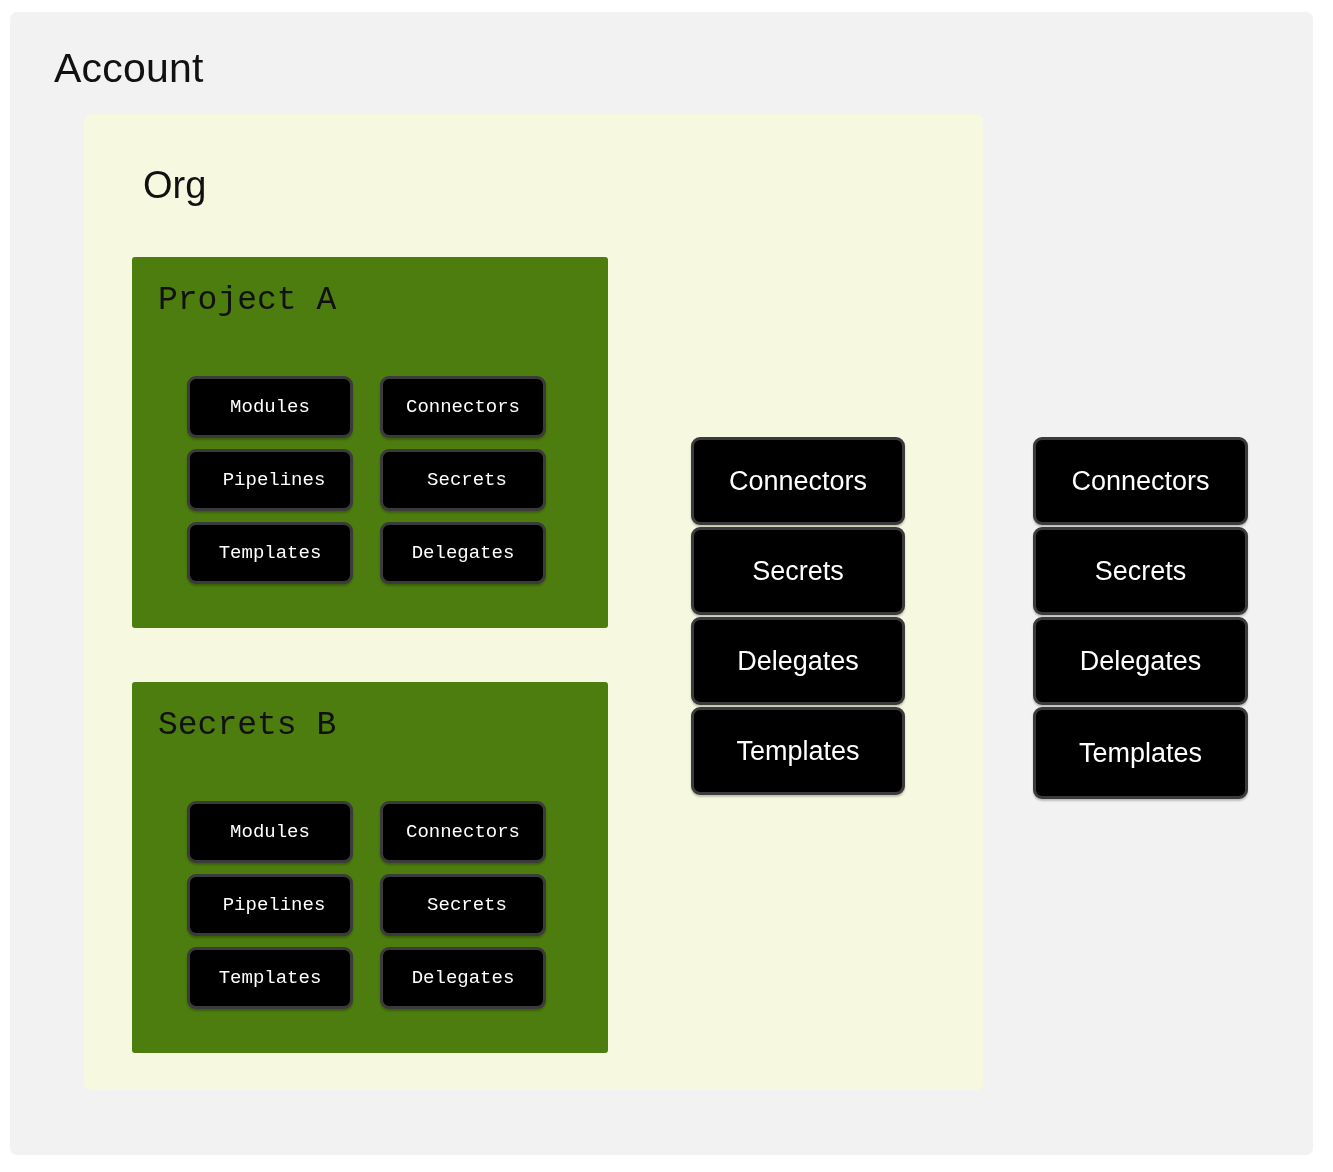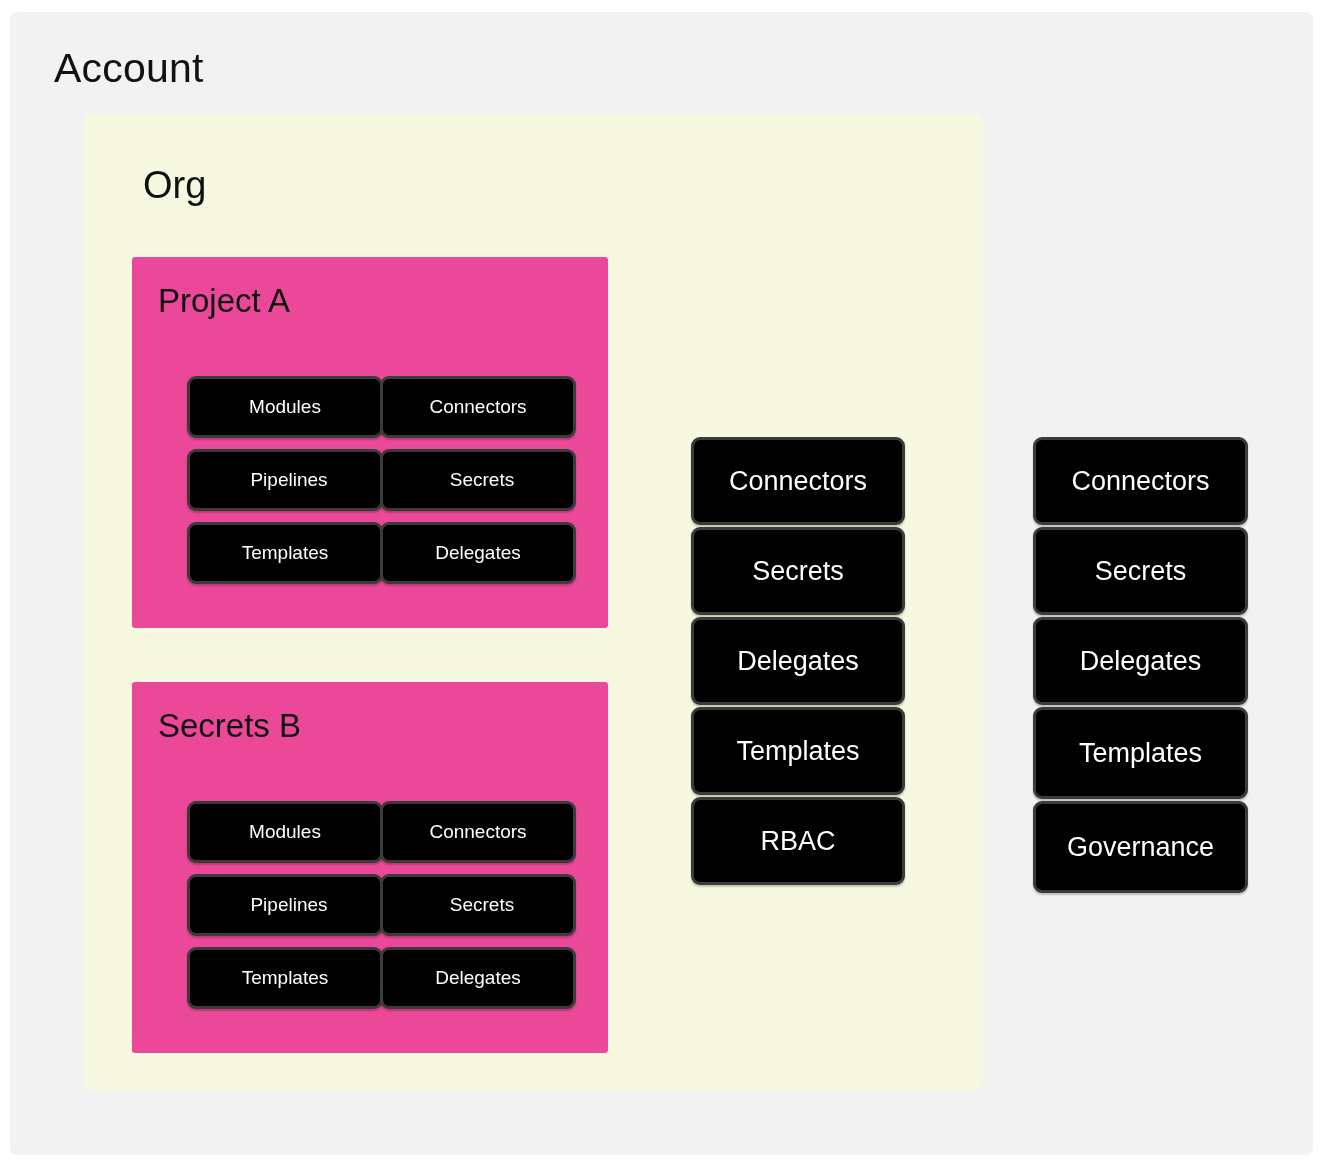--- a/index.html
+++ b/index.html
@@ -56,22 +56,23 @@
     font-size: 38px;
     line-height: 1;
     color: #111111;
     font-weight: 400;
     margin-left: 12px;
   }
 
   .project-container {
     position: absolute;
     width: 476px;
-    background: #ec4899;
+    background: #4d7c0f;
     border-radius: 3px;
+    font-family: Liberation Mono, monospace;
   }
   .project-a { left: 48px; top: 143px; height: 371px; }
   .project-b { left: 48px; top: 568px; height: 371px; }
 
   .project-title {
     position: absolute;
     left: 26px;
     top: 27px;
     font-size: 33px;
     line-height: 1;
@@ -88,21 +89,21 @@
     box-sizing: border-box;
     display: flex;
     align-items: center;
     justify-content: center;
     color: #ffffff;
     text-align: center;
     box-shadow: 0 2px 2px rgba(0,0,0,0.22);
   }
 
   .node.small {
-    width: 196px;
+    width: 166px;
     height: 62px;
     font-size: 19px;
   }
 
   .node.large {
     width: 214px;
     height: 88px;
     font-size: 27px;
   }
 
@@ -190,38 +191,32 @@
       </div>
       <div class="node large">
         <span>Secrets</span>
       </div>
       <div class="node large">
         <span>Delegates</span>
       </div>
       <div class="node large">
         <span>Templates</span>
       </div>
-      <div class="node large">
-        <span>RBAC</span>
-      </div>
     </div>
 
   </div>
 
   <div class="stack account-col" style="top:425px;">
     <div class="node large" style="width:215px;">
       <span>Connectors</span>
     </div>
     <div class="node large" style="width:215px;">
       <span>Secrets</span>
     </div>
     <div class="node large" style="width:215px;">
       <span>Delegates</span>
     </div>
     <div class="node large" style="width:215px;height:92px;">
       <span>Templates</span>
     </div>
-    <div class="node large" style="width:215px;height:92px;">
-      <span>Governance</span>
-    </div>
   </div>
 
 </div>
 
 </body></html>

